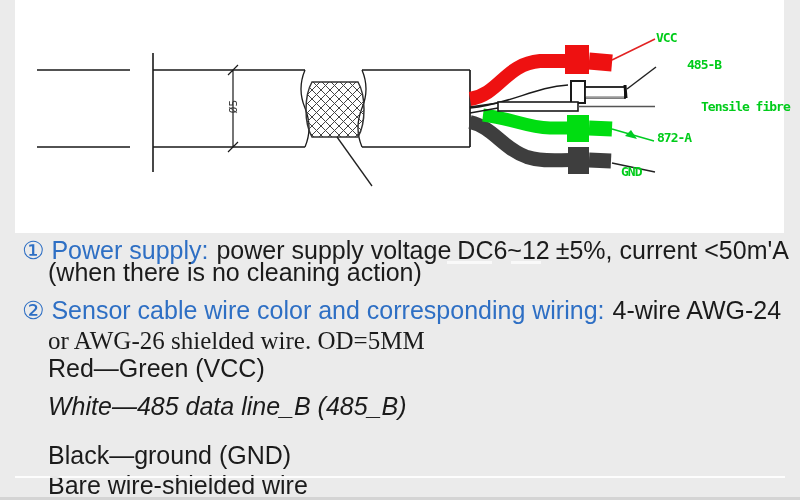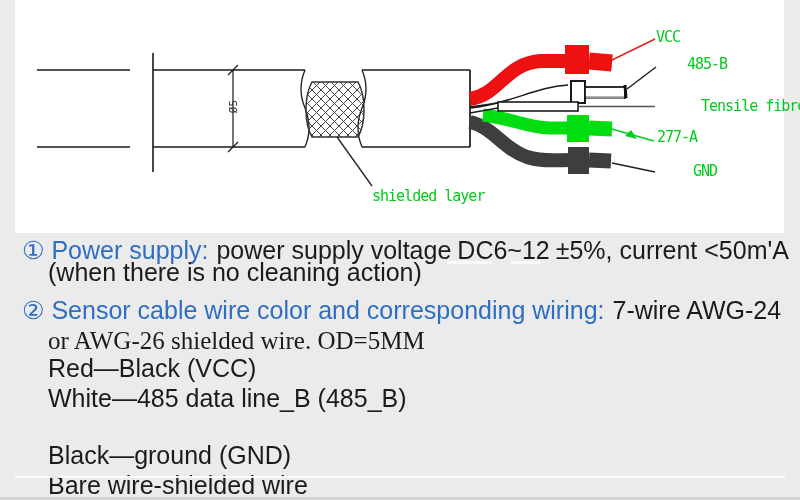--- a/index.html
+++ b/index.html
@@ -9,21 +9,21 @@
     font-family:"Liberation Sans","DejaVu Sans",sans-serif;
   }
   .panel{
     position:absolute;left:15px;top:0;width:769px;height:233px;
     background:#ffffff;
   }
   .panel svg{position:absolute;left:0;top:0;}
   .cad{
     position:absolute;
     font-family:"DejaVu Sans Mono","Liberation Mono",monospace;
-    font-weight:normal;font-size:15px;line-height:15px;
+    font-weight:bold;font-size:13px;line-height:15px;
     color:#00cc1a;letter-spacing:-1px;white-space:nowrap;
   }
   .dim{
     position:absolute;left:196px;top:100px;width:44px;text-align:center;
     font-family:"DejaVu Sans Mono","Liberation Mono",monospace;
     font-size:11px;color:#333;transform:rotate(-90deg);
     letter-spacing:0;font-weight:normal;
   }
   .t{
     position:absolute;white-space:nowrap;
@@ -88,40 +88,39 @@
 
       <path d="M455,99 C485,94 490,64 525,61 L557,61" stroke="#ee1111" stroke-width="14" fill="none"></path>
       <rect x="550" y="45" width="24" height="29" fill="#ee1111"></rect>
       <path d="M574,61 L597,63" stroke="#ee1111" stroke-width="17" fill="none"></path>
       <path d="M597,60 L640,39" stroke="#e22222" stroke-width="1.5" fill="none"></path>
     </svg>
 
     <div class="cad" style="left:641px;top:30px;">VCC</div>
     <div class="cad" style="left:672px;top:57px;">485-B</div>
     <div class="cad" style="left:642px;top:99px;margin-left:44px;">Tensile fibre</div>
-    <div class="cad" style="left:642px;top:130px;">277-A</div>
-    <div class="cad" style="left:678px;top:164px;">GND</div>
-    <div class="cad" style="left:357px;top:189px;">shielded layer</div>
+    <div class="cad" style="left:642px;top:130px;">872-A</div>
+    <div class="cad" style="left:606px;top:164px;">GND</div>
     <div class="dim">Ø5</div>
   </div>
 
   <div class="t" style="left:22px;top:238px;">
     <span class="blue pre">①</span><span class="blue hd">Power supply:</span><span class="seg">power supply voltage</span><span class="seg">DC6~12</span><span>±5%, current &lt;50m'A</span>
   </div>
   <div class="artifact" style="left:447px;top:261px;width:45px;"></div>
   <div class="artifact" style="left:511px;top:261px;width:30px;"></div>
 
   <div class="t" style="left:48px;top:260px;">(when there is no cleaning action)</div>
 
   <div class="t" style="left:22px;top:298px;">
-    <span class="blue pre">②</span><span class="blue hd">Sensor cable wire color and corresponding wiring:</span><span>7-wire AWG-24</span>
+    <span class="blue pre">②</span><span class="blue hd">Sensor cable wire color and corresponding wiring:</span><span>4-wire AWG-24</span>
   </div>
 
   <div class="t" style="left:48px;top:328px;font-family:Liberation Serif, serif;">or AWG-26 shielded wire. OD=5MM</div>
 
-  <div class="t" style="left:48px;top:356px;">Red—Black (VCC)</div>
-  <div class="t" style="left:48px;top:386px;">White—485 data line_B (485_B)</div>
+  <div class="t" style="left:48px;top:356px;">Red—Green (VCC)</div>
+  <div class="t" style="left:48px;top:394px;font-style:italic;">White—485 data line_B (485_B)</div>
   <div class="t" style="left:48px;top:443px;">Black—ground (GND)</div>
   <div class="t" style="left:48px;top:473px;">Bare wire-shielded wire</div>
 
   <div class="divider"></div>
   <div class="bottom-strip"></div>
 </div>
 
 </body></html>

